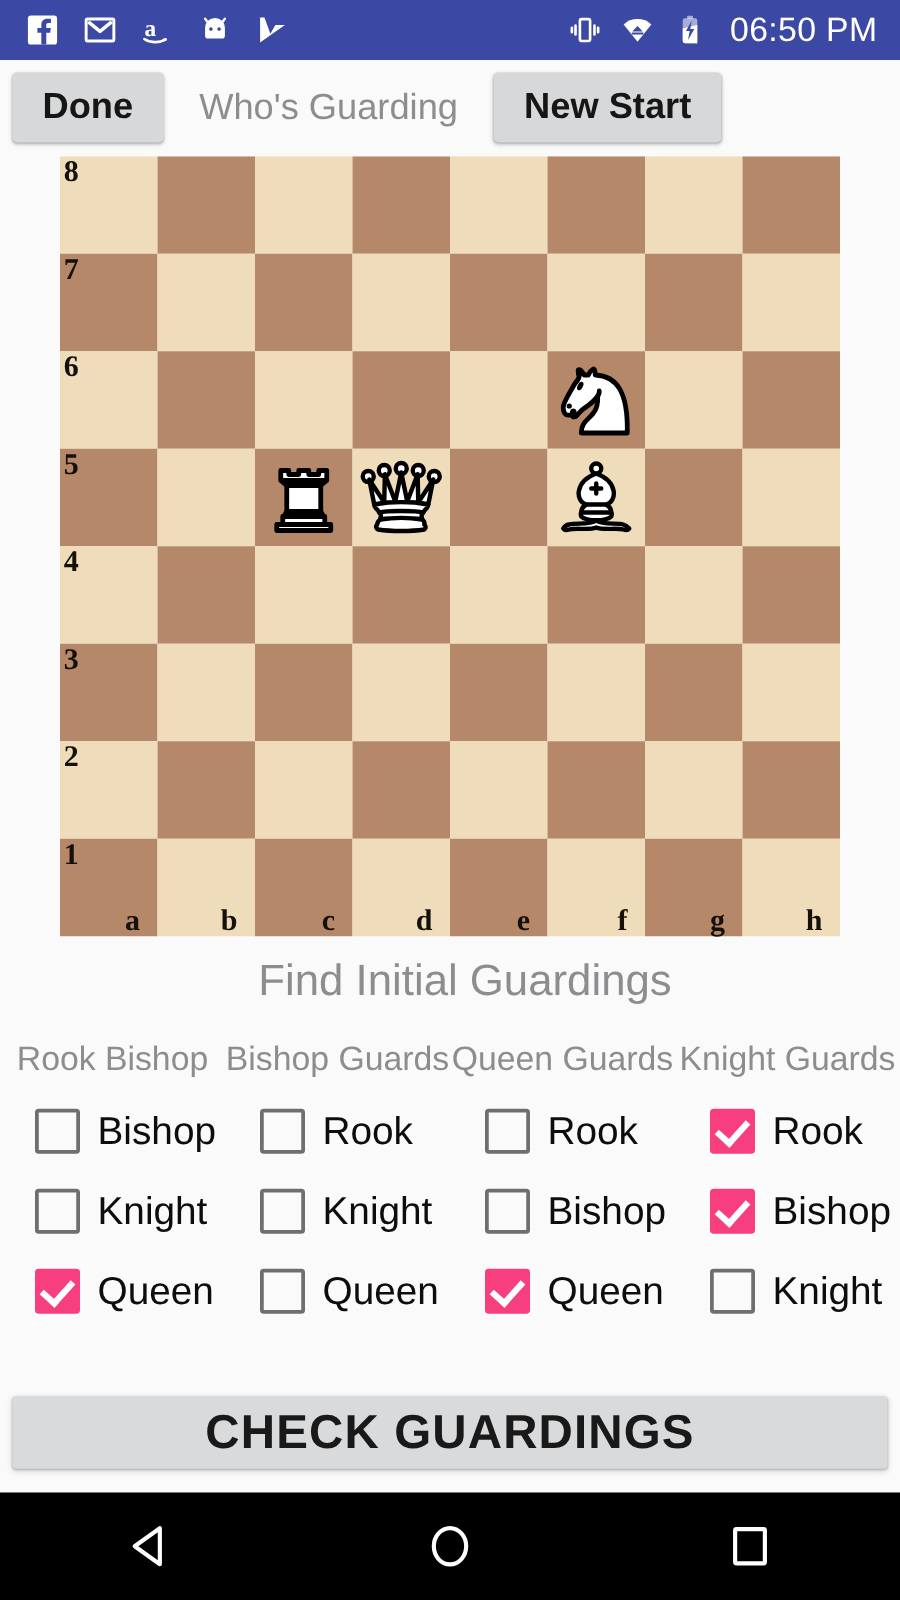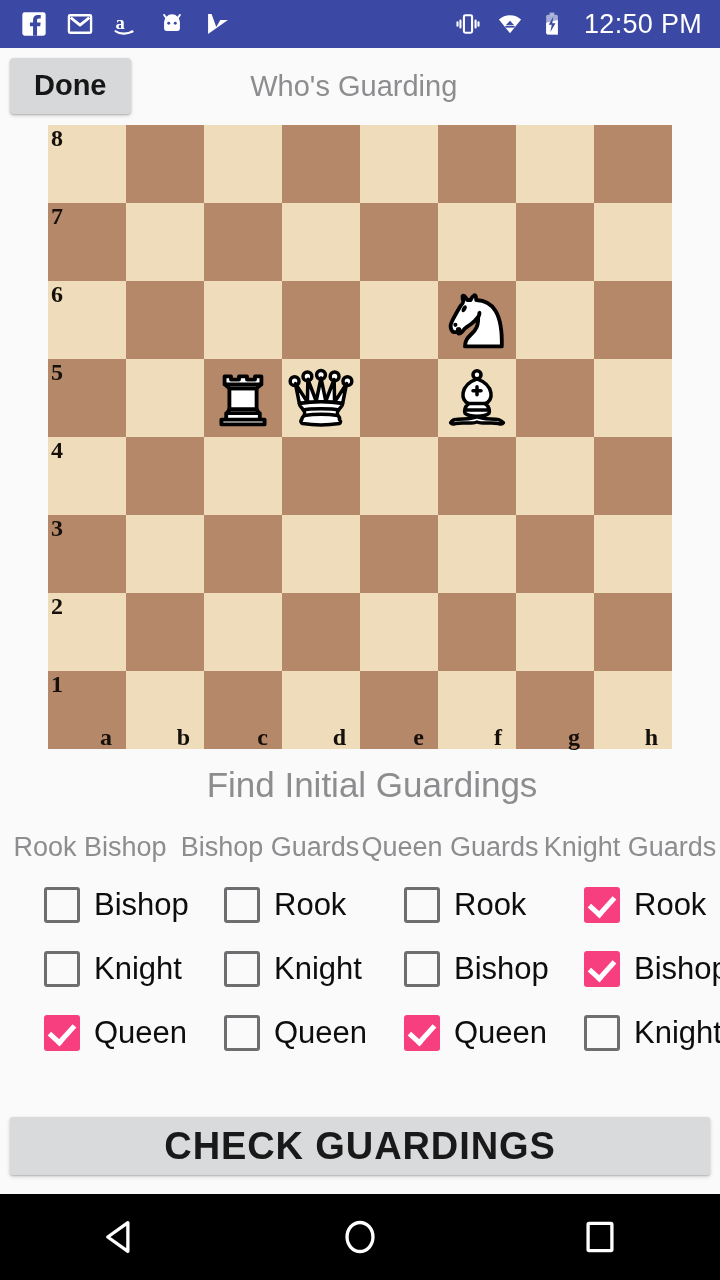--- a/index.html
+++ b/index.html
@@ -185,21 +185,20 @@
     display: flex;
     flex-direction: column;
   }
   .cb-row {
     height: 64px;
     display: flex;
     align-items: center;
     padding-left: 28px;
     box-sizing: border-box;
     cursor: pointer;
-    margin-left: 16px;
   }
   .box {
     width: 36px;
     height: 36px;
     box-sizing: border-box;
     border-radius: 3px;
     flex: 0 0 auto;
     position: relative;
   }
   .box.off {
@@ -323,27 +322,28 @@
           </svg>
       </span>
       <span class="sicon">
         <svg width="28" height="28" viewBox="0 0 24 24">
             <rect x="7" y="4" width="10" height="17" rx="1.4" fill="#fff" opacity="0.55"></rect>
             <rect x="10" y="2.2" width="4" height="2.2" rx="0.6" fill="#fff" opacity="0.55"></rect>
             <path d="M7 11 L17 8.5 L17 21 A1.4 1.4 0 0 1 15.6 21 L8.4 21 A1.4 1.4 0 0 1 7 19.6 Z" fill="#fff"></path>
             <path d="M13.2 5.6 L9.2 12.6 L11.8 12.6 L10.6 18.8 L15 11.4 L12.2 11.4 Z" fill="#3b49a4"></path>
           </svg>
       </span>
-      <span class="clock">12:50 PM</span>
+      <span class="clock">06:50 PM</span>
     </div>
   </div>
 
   <div class="appbar">
     <button class="hbtn">Done</button>
     <div class="app-title">Who's Guarding</div>
+    <button class="hbtn">New Start</button>
   </div>
 
   <div class="board-wrap">
     <div class="board" id="board">
         <div class="sq light">
           <span class="rank-lbl">8</span>
         </div>
         <div class="sq dark"></div>
         <div class="sq light"></div>
         <div class="sq dark"></div>

